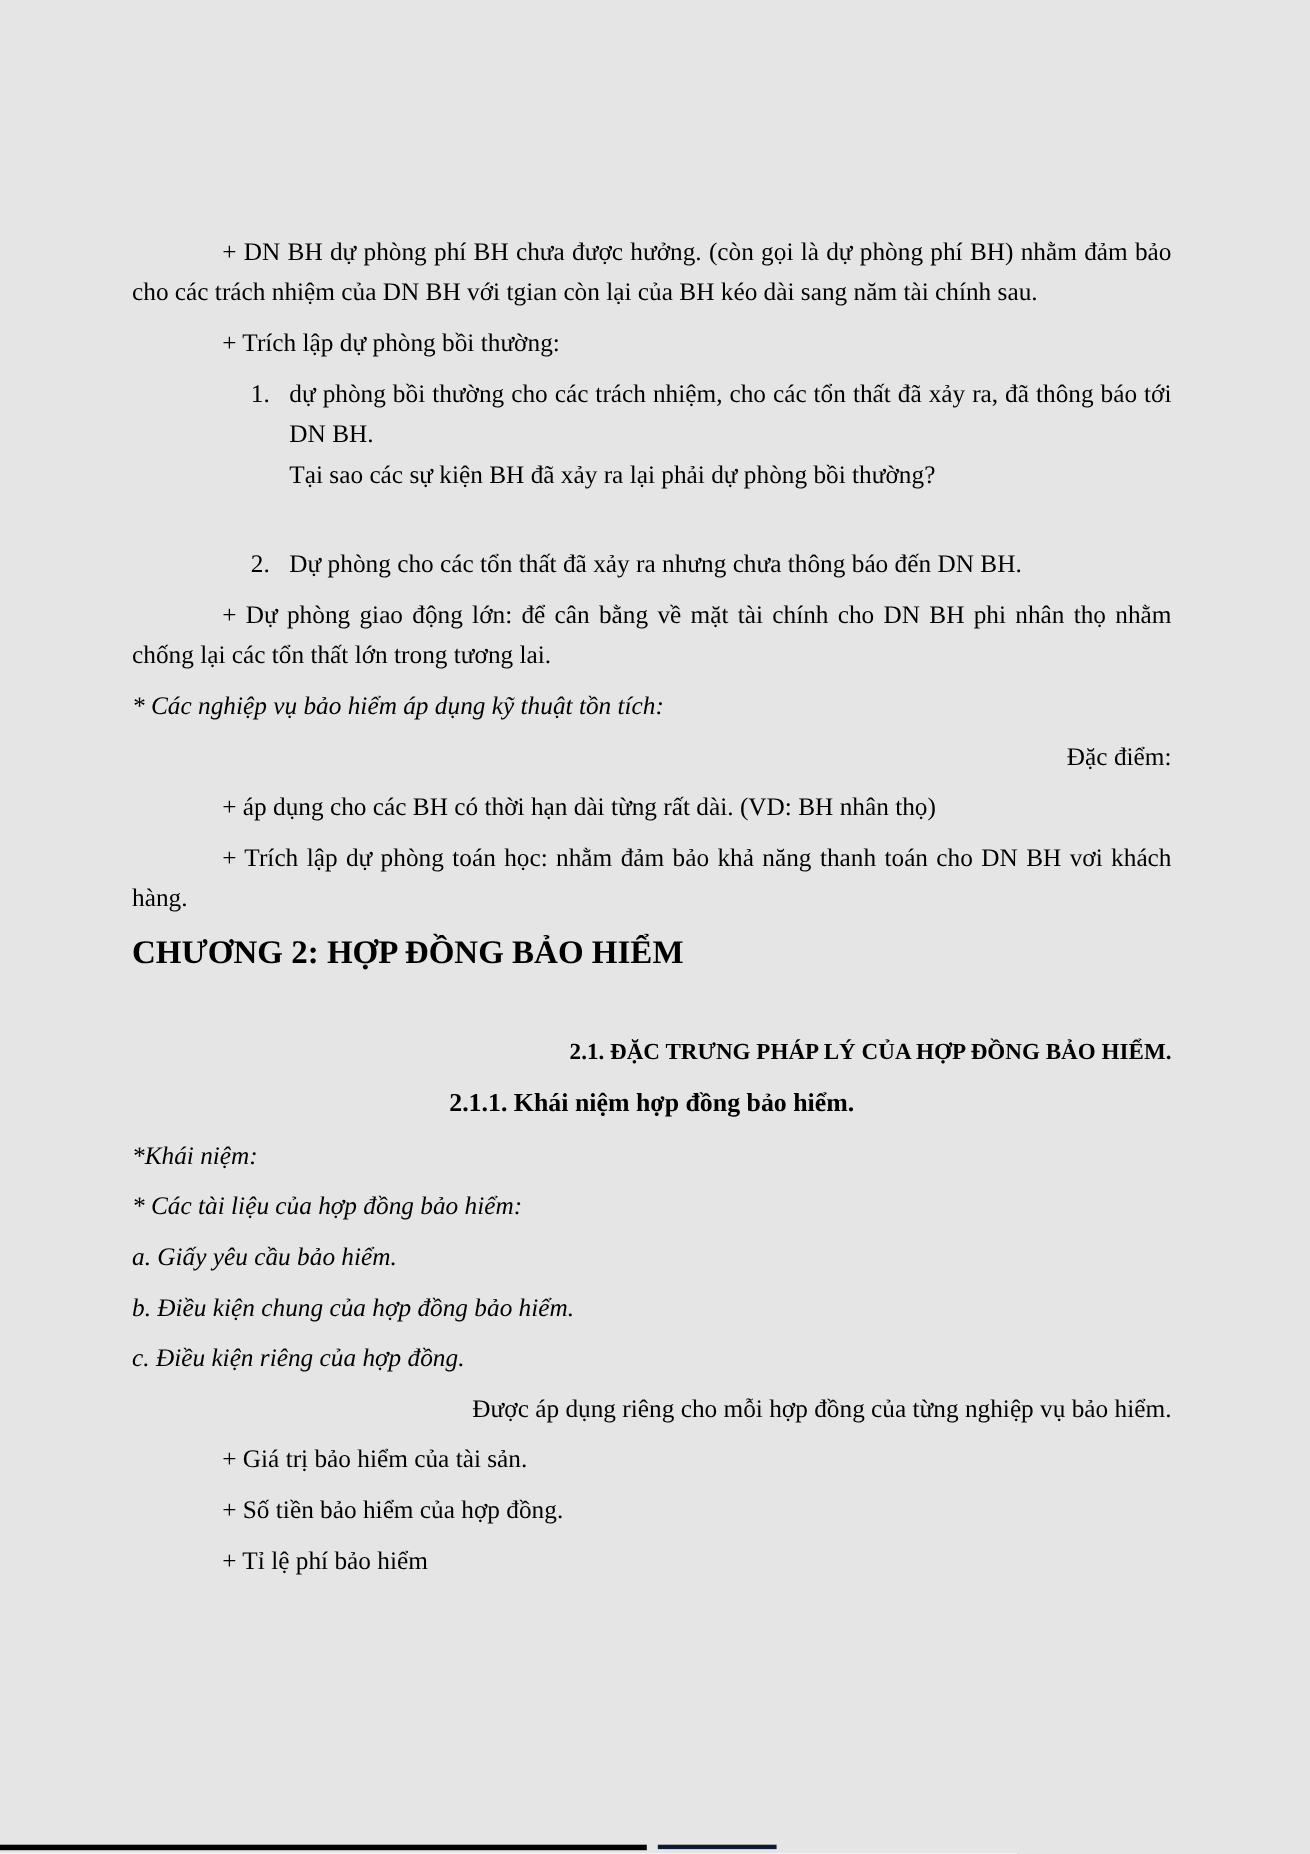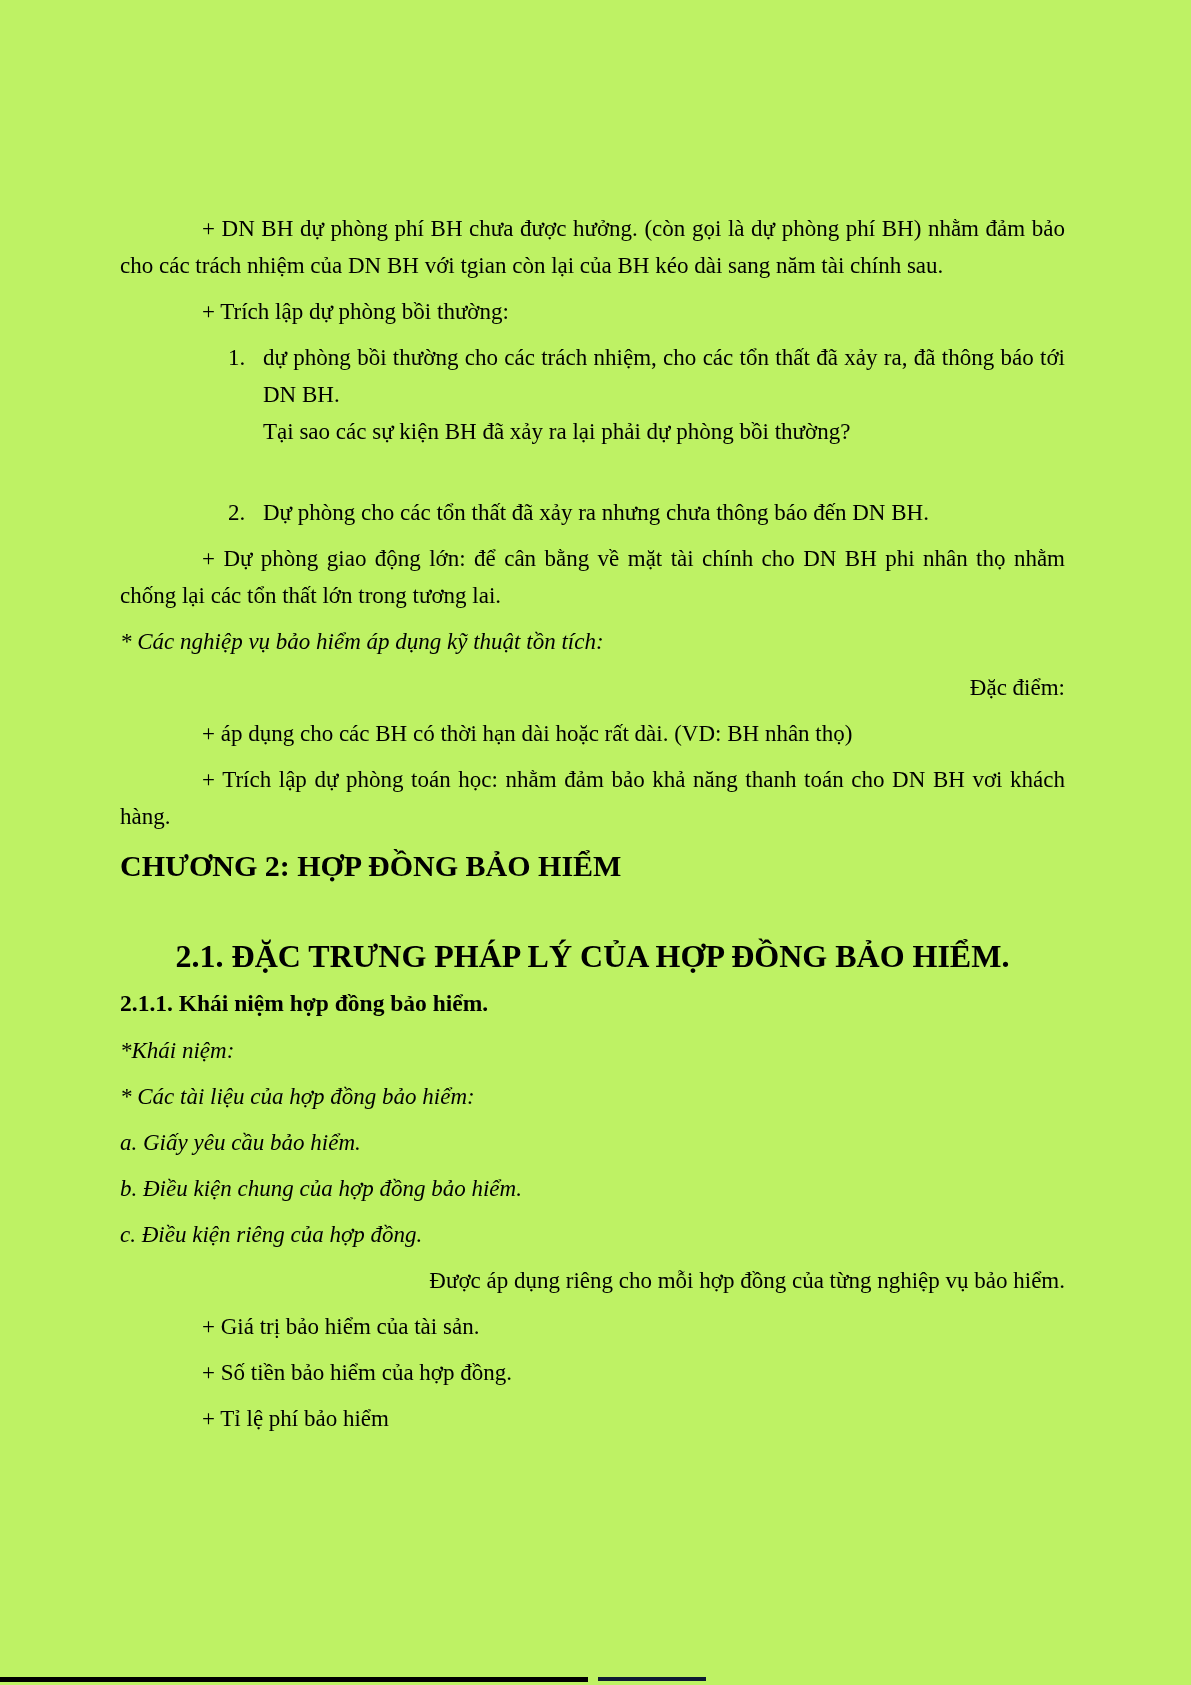--- a/index.html
+++ b/index.html
@@ -1,21 +1,21 @@
 <!DOCTYPE html>
 <html><head>
 <meta charset="utf-8">
 <title>Document</title>
 <style>
   html, body { margin: 0; padding: 0; background: #ffffff; }
   .page {
     position: relative;
     width: 1191px;
     height: 1685px;
-    background: #bef264;
+    background: #e5e5e5;
     overflow: hidden;
     font-family: "Liberation Serif", "DejaVu Serif", serif;
     color: #000000;
   }
   .doc {
     position: absolute;
     left: 120px;
     top: 210px;
     width: 945px;
     font-size: 23px;
@@ -30,22 +30,22 @@
   .olicont { padding-left: 143px; margin-bottom: 0 !important; }
   .bi { font-weight: normal; font-style: italic; text-align: left; }
   .chapter {
     text-align: left;
     font-weight: bold;
     font-size: 30px;
     line-height: 44px;
     margin: 4px 0 50px 0 !important;
     text-indent: 0;
   }
-  .section { font-weight: bold; font-size: 32px; text-align: center; margin-bottom: 10px !important; }
-  .subsection { font-weight: bold; font-size: 23.5px; text-align: left; margin-bottom: 10px !important; }
+  .section { font-weight: bold; font-size: 21px; text-align: right; margin-bottom: 10px !important; }
+  .subsection { font-weight: bold; font-size: 23.5px; text-align: center; margin-bottom: 10px !important; }
   .plain { text-align: right; }
   .footer-bar { position: absolute; top: 1677px; height: 5px; }
   .footer-bar.b1 { left: 0; width: 588px; }
   .footer-bar.b2 { left: 598px; width: 108px; height: 4px; }
 </style>
 </head>
 <body>
 
 <div class="page">
   <div class="doc">
@@ -59,21 +59,21 @@
     <p class="olicont">Tại sao các sự kiện BH đã xảy ra lại phải dự phòng bồi thường?</p>
 
     <p class="oli last"><span class="num">2.</span><span>Dự phòng cho các tổn thất đã xảy ra nhưng chưa thông báo đến DN BH.</span></p>
 
     <p class="indent">+ Dự phòng giao động lớn: để cân bằng về mặt tài chính cho DN BH phi nhân thọ nhằm chống lại các tổn thất lớn trong tương lai.</p>
 
     <p class="bi">* Các nghiệp vụ bảo hiểm áp dụng kỹ thuật tồn tích:</p>
 
     <p class="plain">Đặc điểm:</p>
 
-    <p class="indent">+ áp dụng cho các BH có thời hạn dài hoặc rất dài. (VD: BH nhân thọ)</p>
+    <p class="indent">+ áp dụng cho các BH có thời hạn dài từng rất dài. (VD: BH nhân thọ)</p>
 
     <p class="indent">+ Trích lập dự phòng toán học: nhằm đảm bảo khả năng thanh toán cho DN BH vơi khách hàng.</p>
 
     <p class="chapter">CHƯƠNG 2: HỢP ĐỒNG BẢO HIỂM</p>
 
     <p class="section">2.1. ĐẶC TRƯNG PHÁP LÝ CỦA HỢP ĐỒNG BẢO HIỂM.</p>
 
     <p class="subsection">2.1.1. Khái niệm hợp đồng bảo hiểm.</p>
 
     <p class="bi">*Khái niệm:</p>

